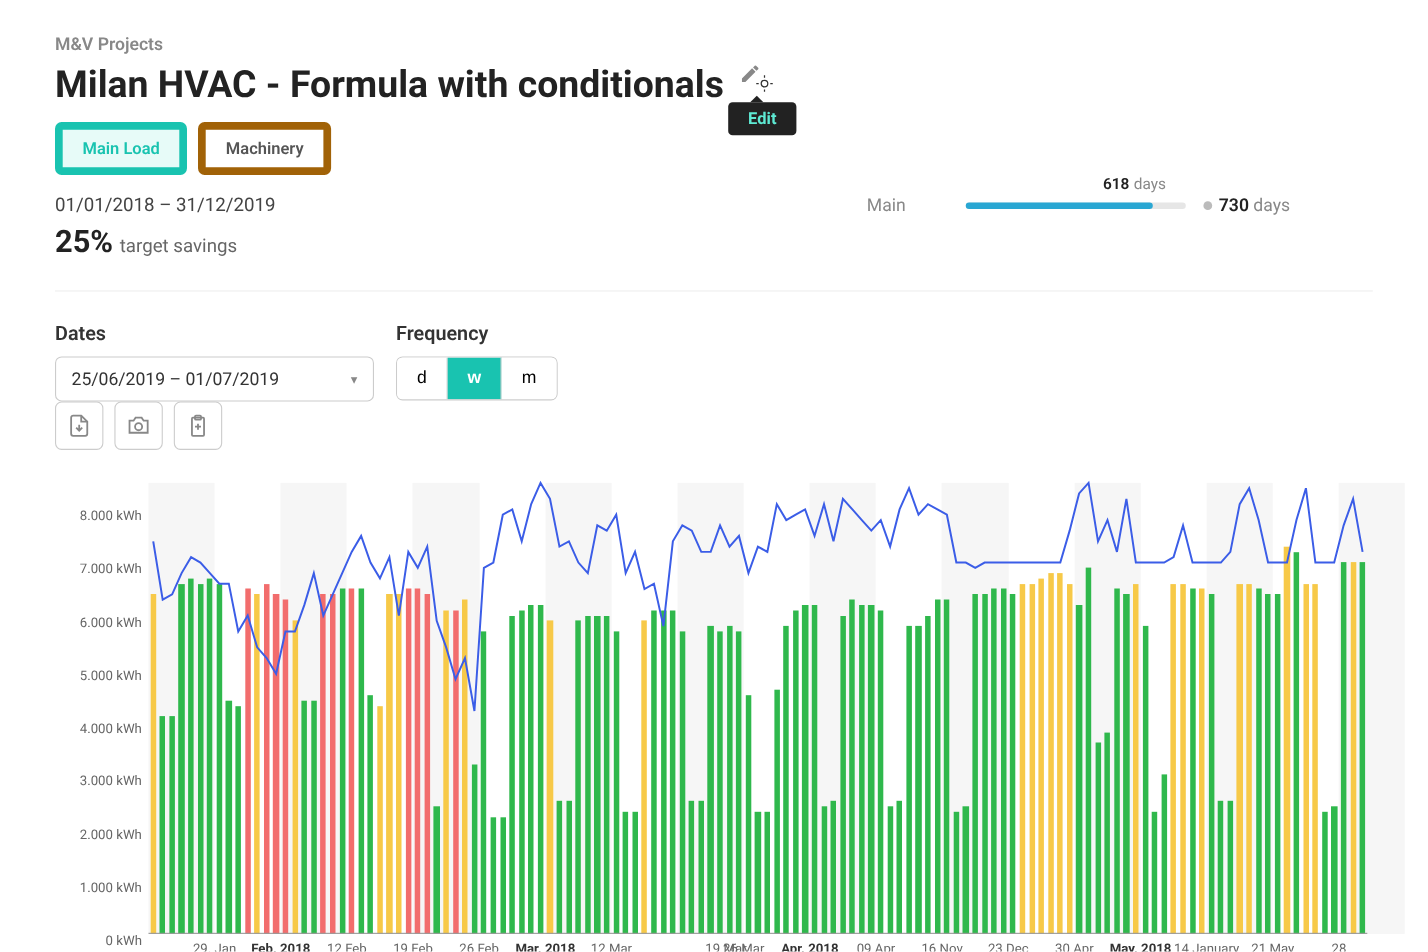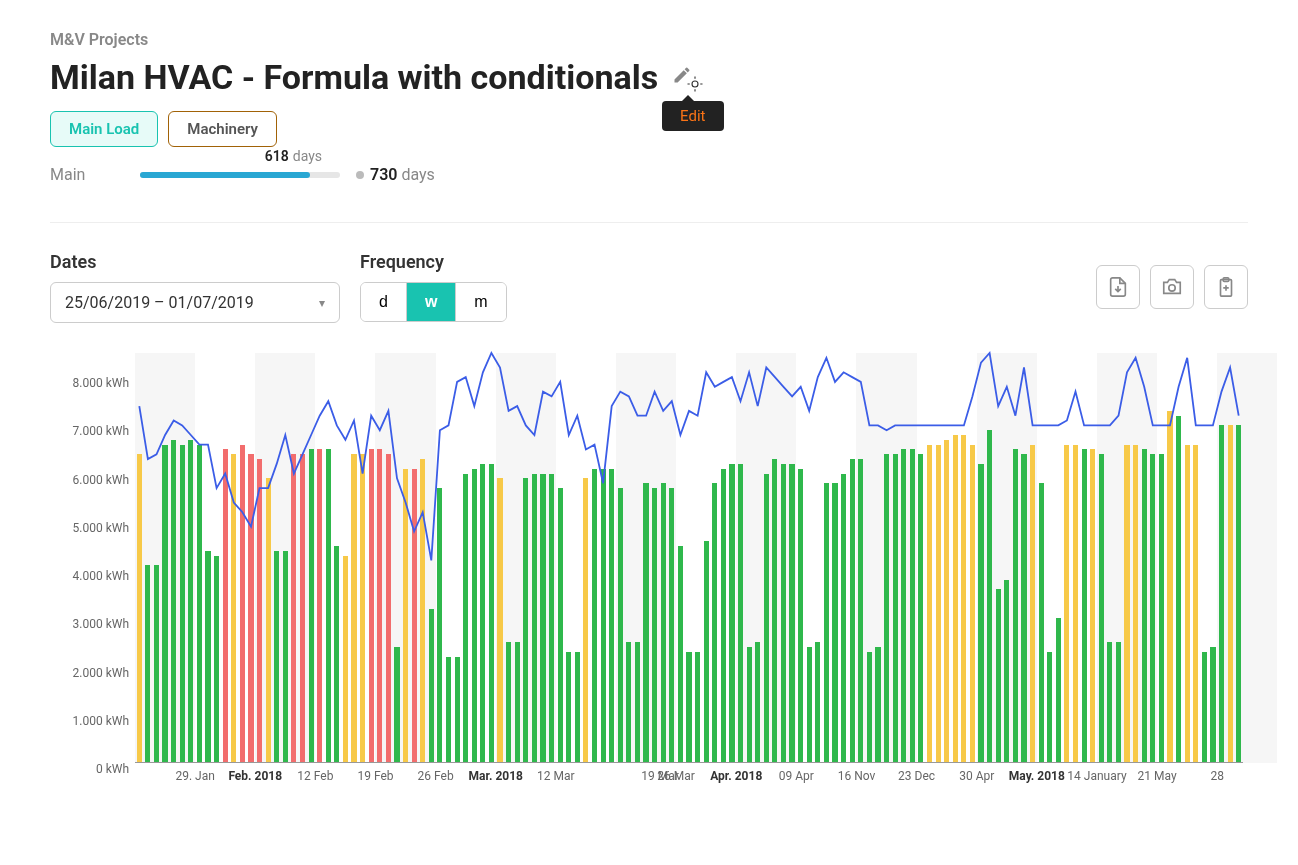--- a/index.html
+++ b/index.html
@@ -1,28 +1,28 @@
 <!DOCTYPE html>
 <html><head>
 <meta charset="utf-8">
 <style>
   * { box-sizing: border-box; margin: 0; padding: 0; }
   body { font-family: -apple-system, BlinkMacSystemFont, "Segoe UI", Roboto, Arial, sans-serif; background: #fff; color: #333; }
   .page { width: 1298px; height: 865px; padding: 30px 50px; position: relative; }
 
   .breadcrumb { color: #888; font-size: 16px; font-weight: 600; margin-bottom: 8px; }
-  .title-row { display: flex; align-items: center; gap: 14px; }
+  .title-row { display: flex; gap: 14px; }
   .page-title { font-size: 34px; font-weight: 700; color: #222; }
   .edit-icon { color: #888; cursor: pointer; position: relative; }
   .cursor-icon { position: absolute; left: 14px; top: 10px; }
-  .tooltip { position: absolute; top: 36px; left: -10px; background: #222; color: #f97316; padding: 6px 18px; border-radius: 4px; font-size: 15px; white-space: nowrap; }
+  .tooltip { position: absolute; top: 36px; left: -10px; background: #222; color: #5eead4; padding: 6px 18px; border-radius: 4px; font-size: 15px; white-space: nowrap; font-weight: bold; }
   .tooltip::before { content:""; position:absolute; top:-6px; left:20px; border-left:6px solid transparent; border-right:6px solid transparent; border-bottom:6px solid #222; }
 
   .tabs { margin-top: 14px; display: flex; gap: 10px; }
-  .tab { border: 1px solid #a16207; border-radius: 6px; padding: 8px 18px; font-size: 15px; font-weight: 600; color: #555; background: #fff; cursor: pointer; }
+  .tab { border: 7px solid #a16207; border-radius: 6px; padding: 8px 18px; font-size: 15px; font-weight: 600; color: #555; background: #fff; cursor: pointer; }
   .tab.active { border-color: #19c3b0; color: #19c3b0; background: #e7fbf8; }
 
   .summary-row { display: flex; justify-content: space-between; margin-top: 18px; }
   .summary-left .date-range { font-size: 17px; color: #444; margin-bottom: 6px; }
   .summary-left .target { font-size: 17px; color: #666; }
   .summary-left .target strong { font-size: 28px; color: #222; font-weight: 700; margin-right: 6px; }
 
   .summary-right { width: 460px; }
   .stat-row { display: flex; align-items: center; margin-bottom: 10px; font-size: 16px; }
   .stat-label { width: 90px; color: #888; }
@@ -31,21 +31,21 @@
   .progress-fill.time { background: #29a7d3; }
   .progress-fill.savings { background: #23b24c; }
   .dot { width: 8px; height: 8px; border-radius: 50%; background: #bbb; display: inline-block; margin: 0 6px; vertical-align: middle; }
   .stat-val { font-weight: 600; color: #222; }
   .stat-unit { color: #888; margin-left: 4px; }
   .elapsed-badge { position: absolute; top: -24px; right: 18px; font-size: 14px; }
   .actual-label { position: absolute; top: 14px; left: 26px; font-size: 14px; font-weight:600; color:#333; }
 
   .divider { margin: 28px 0; border: none; border-top: 1px solid #eee; }
 
-  .controls { display: flex; justify-content: space-between; align-items: center; }
+  .controls { display: flex; justify-content: space-between; align-items: flex-start; flex-direction: column; }
   .control-group { display: flex; flex-direction: column; }
   .control-label { font-size: 18px; font-weight: 600; color: #333; margin-bottom: 10px; }
   .date-input { width: 290px; padding: 10px 14px; border: 1px solid #ccc; border-radius: 6px; font-size: 16px; display: flex; justify-content: space-between; align-items: center; cursor: pointer; }
   .chevron { color: #888; font-size: 12px; }
   .freq-group { display: flex; border: 1px solid #ccc; border-radius: 6px; overflow: hidden; }
   .freq-btn { padding: 10px 18px; font-size: 16px; background: #fff; border: none; cursor: pointer; border-right: 1px solid #ccc; }
   .freq-btn:last-child { border-right: none; }
   .freq-btn.active { background: #19c3b0; color: #fff; font-weight: 600; }
   .actions { display: flex; gap: 10px; }
   .action-btn { width: 44px; height: 44px; border: 1px solid #ccc; border-radius: 6px; display: flex; align-items: center; justify-content: center; color: #888; cursor: pointer; }
@@ -86,20 +86,26 @@
       <span class="tooltip">Edit</span>
     </span>
   </div>
 
   <div class="tabs" id="tabs">
       <div class="tab active">Main Load</div>
       <div class="tab">Machinery</div>
     </div>
 
   <div class="summary-row">
+    <div class="summary-left">
+      <div class="date-range">01/01/2018 – 31/12/2019</div>
+      <div class="target">
+        <strong>25%</strong><span>target savings</span>
+      </div>
+    </div>
     <div class="summary-right">
       <div class="stat-row" style="position:relative">
         <span class="stat-label">Main</span>
         <span class="progress-track" style="position:relative">
           <span class="elapsed-badge"><span class="stat-val">618</span><span class="stat-unit">days</span></span>
           <span class="progress-fill time" id="time-fill" style="width: 85%;"></span>
         </span>
         <span class="dot"></span>
         <span class="stat-val">730</span>
         <span class="stat-unit">days</span>

